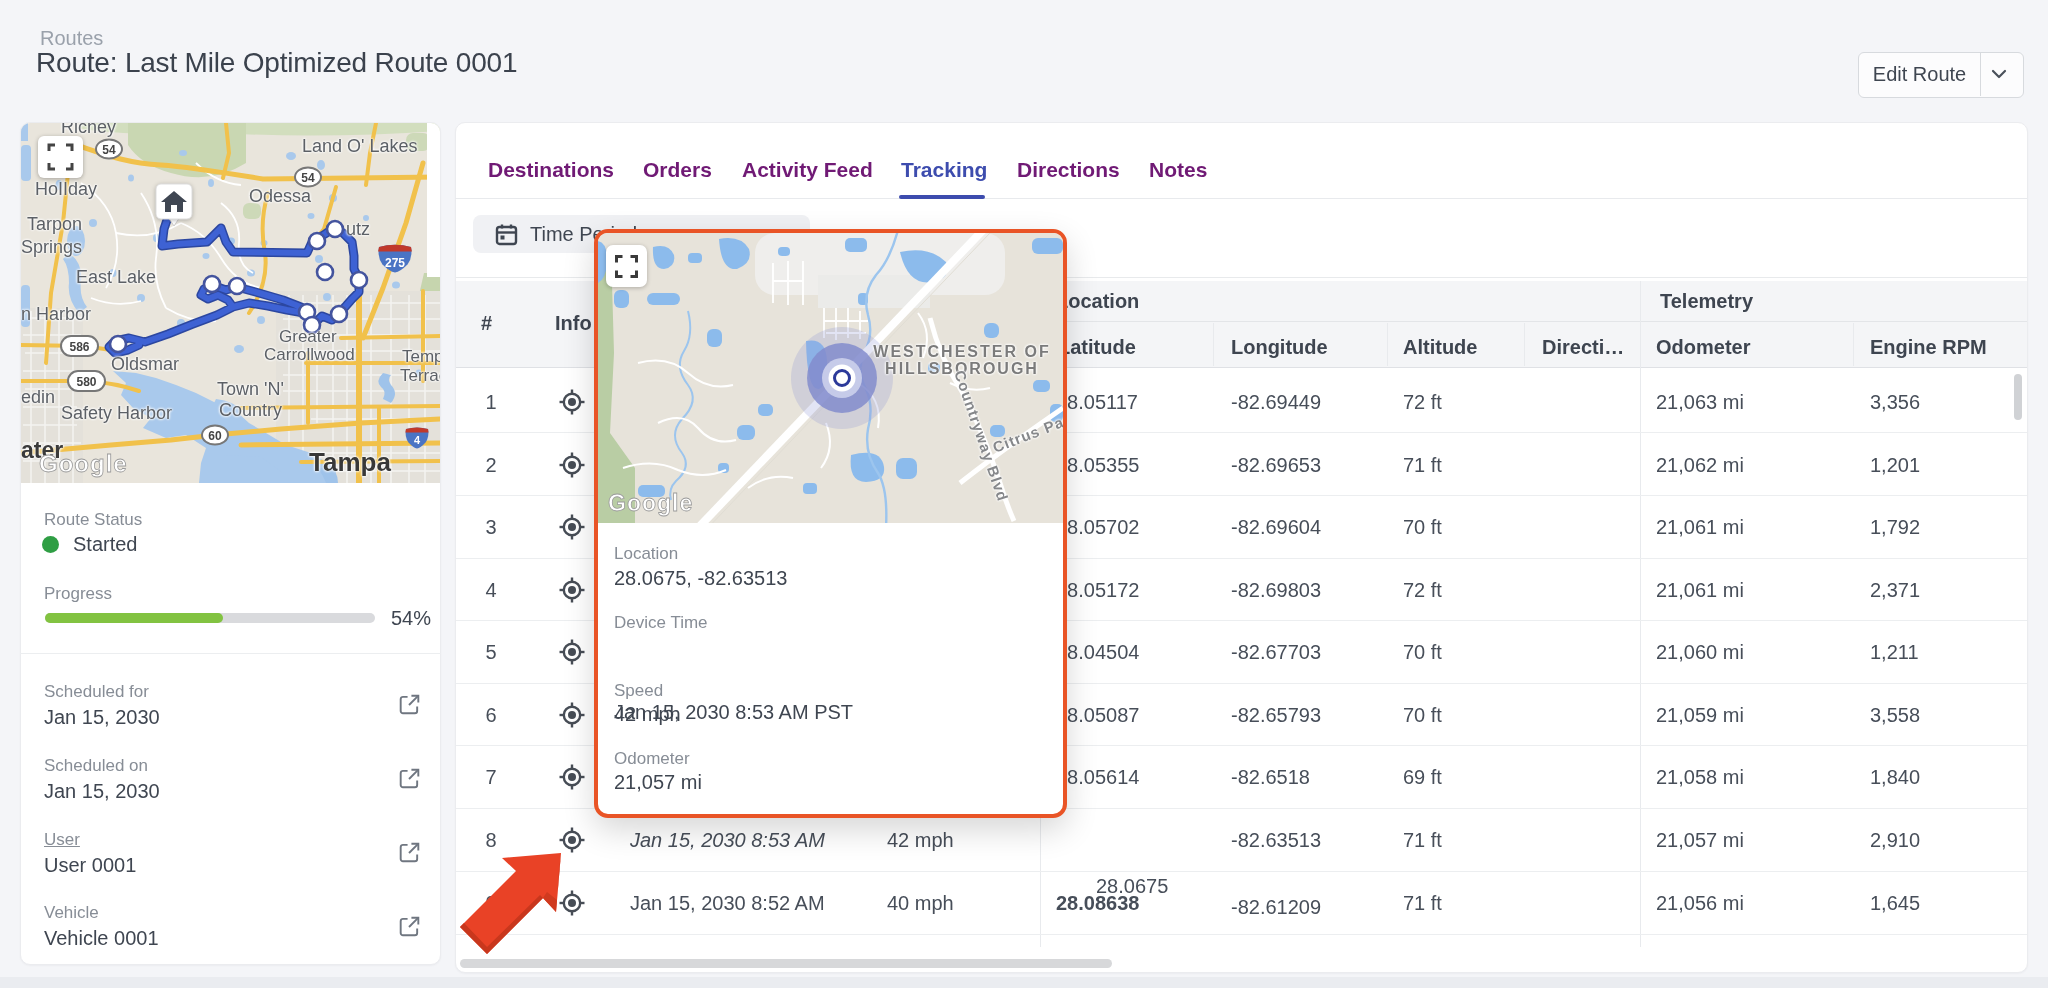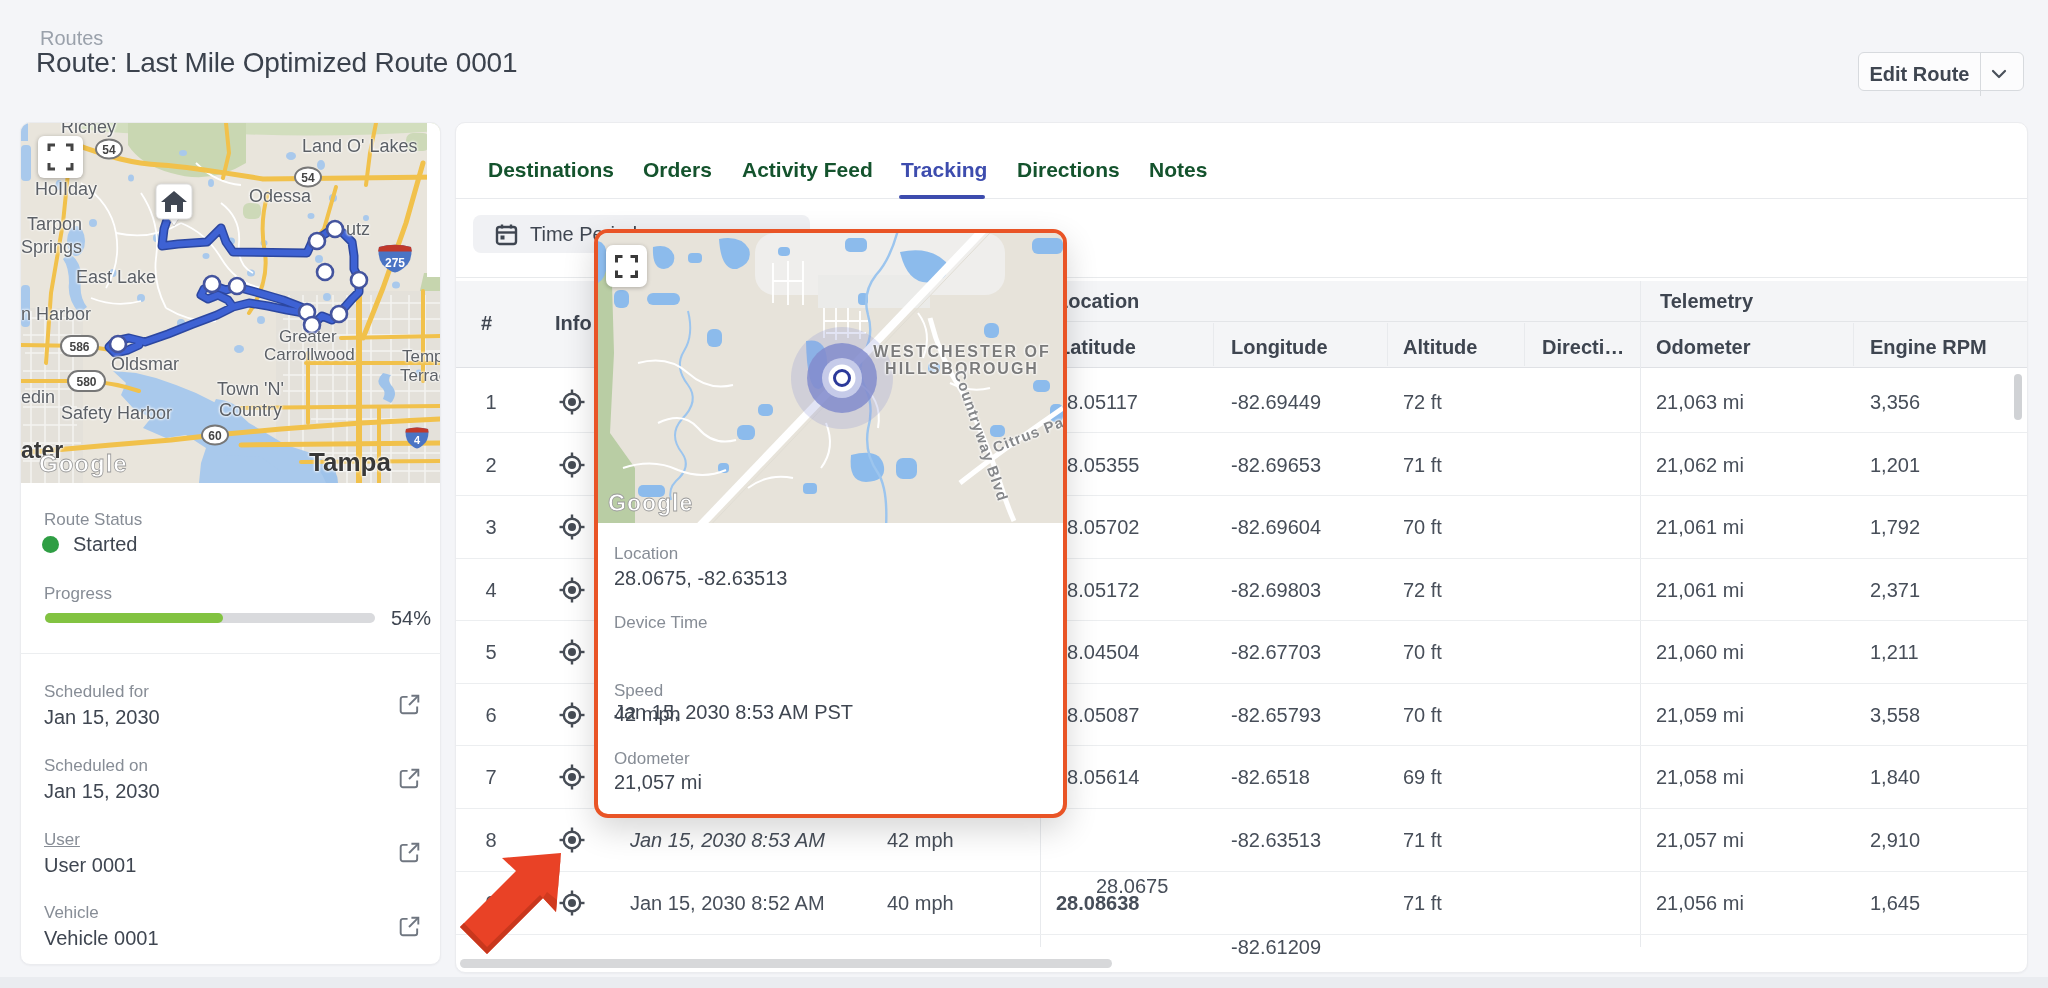--- a/index.html
+++ b/index.html
@@ -5,31 +5,31 @@
 * { margin:0; padding:0; box-sizing:border-box; }
 html,body { width:2048px; height:988px; overflow:hidden; }
 body { font-family:"Liberation Sans", sans-serif; background:#f4f5f8; position:relative; }
 .abs { position:absolute; }
 .panel { background:#fff; border:1px solid #ebecef; border-radius:10px; box-shadow:0 1px 2px rgba(16,24,40,.04); }
 .lbl { color:#878d96; font-size:17px; white-space:nowrap; }
 .val { color:#3f4651; font-size:20px; white-space:nowrap; }
 
 #crumb { left:40px; top:27px; font-size:20px; color:#9aa1ab; }
 #title { left:36px; top:47px; font-size:28px; font-weight:500; color:#3b424d; letter-spacing:-0.2px; }
-#editbtn { left:1858px; top:52px; width:166px; height:39px; background:#fcfcfd; border:1px solid #d7dade; border-radius:6px;font-weight:bold; }
+#editbtn { left:1858px; top:52px; width:166px; height:46px; background:#fcfcfd; border:1px solid #d7dade; border-radius:6px; }
 #editbtn .txt { position:absolute; left:0; top:0; width:122px; height:43px; line-height:43px; text-align:center; font-size:20px; color:#3f4651; border-right:1px solid #d7dade; }
 #editbtn svg { position:absolute; left:132px; top:15px; }
 
 #sidebar { left:20px; top:122px; width:421px; height:843px; }
 #smap { left:21px; top:123px; width:419px; height:360px; border-radius:9px 9px 0 0; overflow:hidden; }
 #sideinfo { left:0; top:0; width:2048px; height:988px; }
 .xlink { position:absolute; }
 
 #main { left:455px; top:122px; width:1573px; height:851px; }
-.tab { position:absolute; top:158px; font-size:21px; font-weight:700; color:#14532d; white-space:nowrap; }
+.tab { position:absolute; top:158px; font-size:21px; font-weight:700; color:#701a75; white-space:nowrap; }
 .tab.active { color:#3d4cae; }
 #tabline { left:455px; top:198px; width:1572px; height:1px; background:#e8eaed; }
 #tabunder { left:899px; top:195px; width:86px; height:4px; background:#3d4cae; border-radius:2px; }
 #pill { left:473px; top:215px; width:337px; height:38px; background:#f0f1f4; border-radius:8px; }
 #pill .ptxt { position:absolute; left:57px; top:0; height:38px; line-height:38px; font-size:20px; color:#3f4651; white-space:nowrap; }
 
 .gband { background:#f4f5f7; }
 .hdr { position:absolute; font-size:20px; font-weight:700; color:#3e4550; white-space:nowrap; }
 .cell { position:absolute; font-size:20px; color:#474e59; white-space:nowrap; }
 .rowsep { position:absolute; height:1px; background:#eceef0; left:455px; width:1572px; }
@@ -480,21 +480,21 @@
       <circle cx="14" cy="14" r="8.2" fill="none" stroke="#474d56" stroke-width="2.4"></circle>
       <circle cx="14" cy="14" r="4" fill="#474d56"></circle>
       <line x1="14" y1="1.5" x2="14" y2="6.5" stroke="#474d56" stroke-width="2.4"></line>
       <line x1="14" y1="21.5" x2="14" y2="26.5" stroke="#474d56" stroke-width="2.4"></line>
       <line x1="1.5" y1="14" x2="6.5" y2="14" stroke="#474d56" stroke-width="2.4"></line>
       <line x1="21.5" y1="14" x2="26.5" y2="14" stroke="#474d56" stroke-width="2.4"></line>
     </svg>
 <div class="cell" style="left:630px;top:892px;">Jan 15, 2030 8:52 AM</div>
 <div class="cell" style="left:887px;top:892px;">40 mph</div>
 <div class="cell" style="left:1056px;top:892px;font-weight:bold;">28.08638</div>
-<div class="cell" style="left:1231px;top:936px;">-82.61209</div>
+<div class="cell" style="left:1231px;top:896px;">-82.61209</div>
 <div class="cell" style="left:1403px;top:892px;">71 ft</div>
 <div class="cell" style="left:1656px;top:892px;">21,056 mi</div>
 <div class="cell" style="left:1870px;top:892px;">1,645</div>
 <div class="rowsep" style="left:456px;top:432px;width:1571px;"></div>
 <div class="rowsep" style="left:456px;top:495px;width:1571px;"></div>
 <div class="rowsep" style="left:456px;top:558px;width:1571px;"></div>
 <div class="rowsep" style="left:456px;top:620px;width:1571px;"></div>
 <div class="rowsep" style="left:456px;top:683px;width:1571px;"></div>
 <div class="rowsep" style="left:456px;top:745px;width:1571px;"></div>
 <div class="rowsep" style="left:456px;top:808px;width:1571px;"></div>

